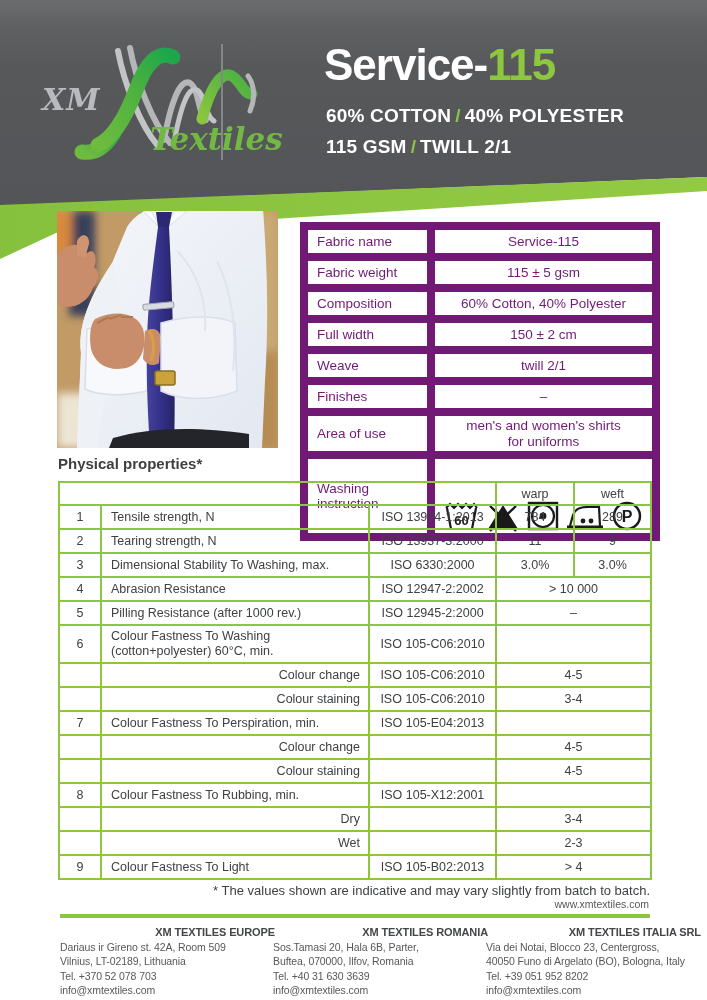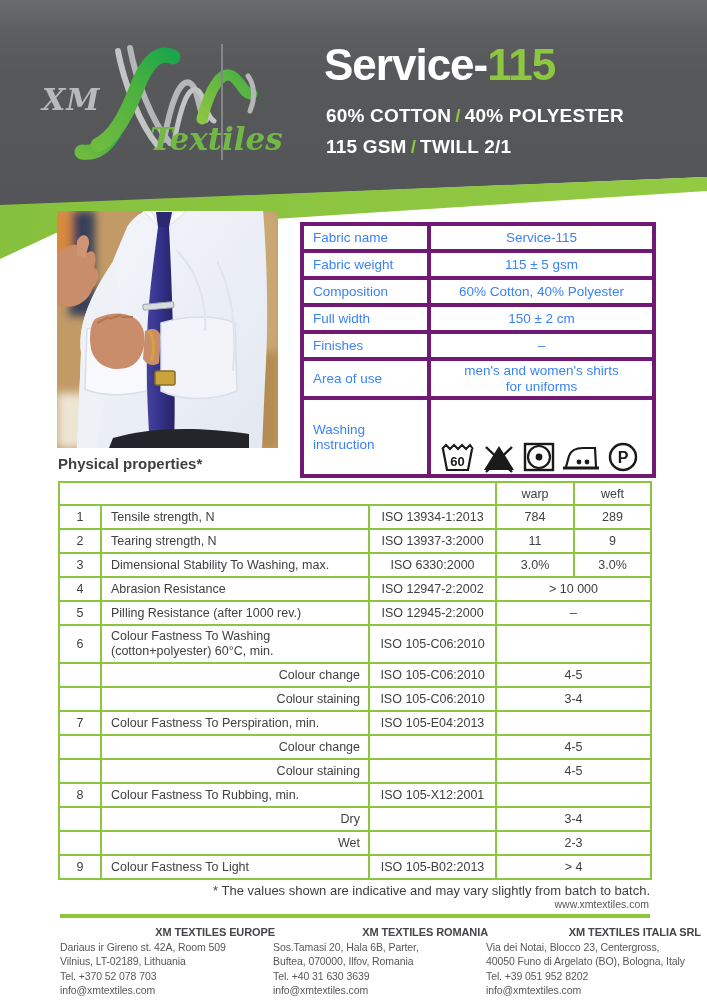--- a/index.html
+++ b/index.html
@@ -34,21 +34,21 @@
   .title { position:absolute; left:324px; top:40px; font-size:44px; font-weight:bold; color:#ffffff; letter-spacing:-1px; white-space:nowrap; }
   .title .hl { color:#8dc63f; }
   .sub { position:absolute; left:326px; font-size:19px; font-weight:bold; color:#ffffff; letter-spacing:0.2px; white-space:nowrap; }
   .sub1 { top:105px; } .sub2 { top:136px; }
   .sub .slash { color:#8dc63f; padding:0 4px; }
   
   .photo { position:absolute; left:57px; top:211px; width:221px; height:237px; }
   
   table { border-collapse:collapse; table-layout:fixed; }
   .fabric { position:absolute; left:300px; top:222px; width:352px; }
-  .fabric td { border:4px solid #701a75; font-size:13.5px; color:#3b82f6; overflow:hidden; }
+  .fabric td { border:8px solid #701a75; font-size:13.5px; color:#701a75; overflow:hidden; }
   .fabric td.lbl { text-align:left; padding-left:9px; }
   .fabric td.val { text-align:center; }
   .fabric .line2 { line-height:16px; }
   tr.h25 td { height:21px; }
   tr.h37 td { height:33px; }
   .wash-icons { display:flex; align-items:center; justify-content:flex-start; gap:5px; padding-left:7px;margin-top:40px; }
   .wash-icons svg { display:block; }
   
   .props-title { position:absolute; left:58px; top:455px; width:570px; text-align:left; font-size:15px; font-weight:bold; color:#3f4043; }
   .props { position:absolute; left:58px; top:481px; width:592px; }
@@ -175,20 +175,24 @@
         </tr>
     <tr class="h25">
           <td class="lbl">Composition</td>
           <td class="val">60% Cotton, 40% Polyester</td>
         </tr>
     <tr class="h25">
           <td class="lbl">Full width</td>
           <td class="val">150 ± 2 cm</td>
         </tr>
     <tr class="h25">
+          <td class="lbl">Weave</td>
+          <td class="val">twill 2/1</td>
+        </tr>
+    <tr class="h25">
           <td class="lbl">Finishes</td>
           <td class="val">–</td>
         </tr>
     <tr class="h37">
       <td class="lbl">Area of use</td>
       <td class="val">
         <div class="line2">men's and women's shirts</div>
         <div class="line2">for uniforms</div>
       </td>
     </tr>

